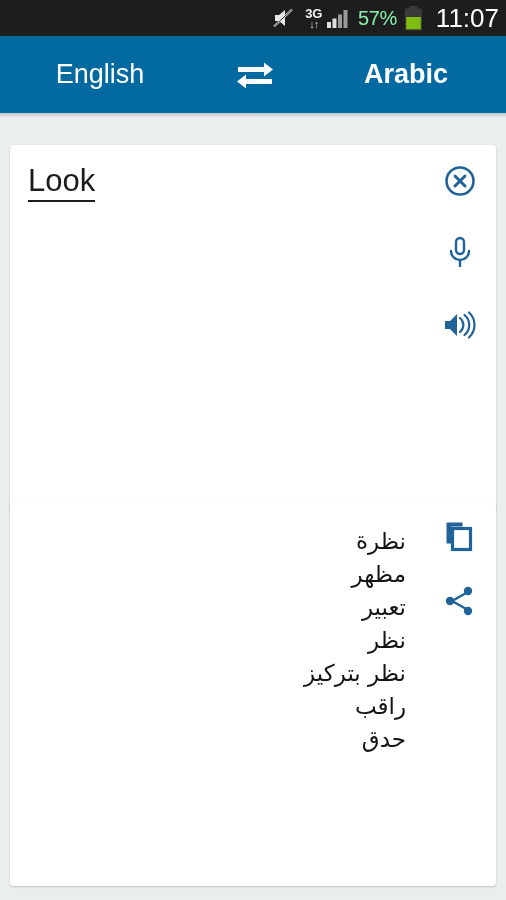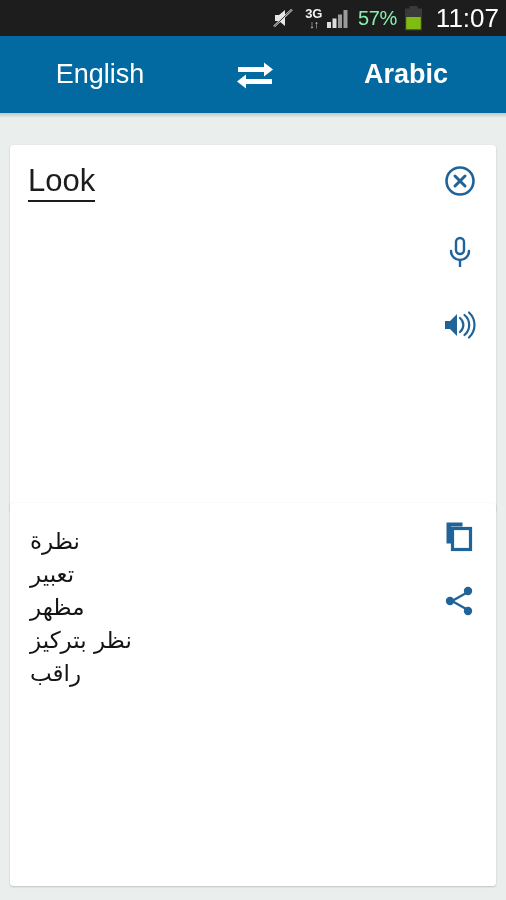--- a/index.html
+++ b/index.html
@@ -170,21 +170,21 @@
     align-items: center;
     gap: 20px;
   }
 
   .result-list {
     position: absolute;
     left: 20px;
     top: 22px;
     right: 90px;
     direction: rtl;
-    text-align: left;
+    text-align: right;
   }
   .result-item {
     font-size: 23px;
     line-height: 33px;
     color: #141414;
     font-family: "DejaVu Sans", sans-serif;
     white-space: nowrap;
   }
 </style>
 </head>
@@ -283,24 +283,26 @@
         </span>
       </div>
 
     </div>
   </div>
 
   <div class="card card-result">
 
     <div class="result-list">
       <div class="result-item">نظرة</div>
+      <div class="result-item">مظهر</div>
       <div class="result-item">تعبير</div>
-      <div class="result-item">مظهر</div>
+      <div class="result-item">نظر</div>
       <div class="result-item">نظر بتركيز</div>
       <div class="result-item">راقب</div>
+      <div class="result-item">حدق</div>
     </div>
 
     <div class="icon-col-result">
 
       <div class="icon-btn">
         <span>
           <svg width="32" height="34" viewBox="0 0 32 34">
             <path d="M2.5 2.5 h16 v4 h-11.5 v17 h-4.5 z" fill="#1f6399"></path>
             <rect x="8.5" y="8.5" width="18" height="21" fill="none" stroke="#1f6399" stroke-width="3.2"></rect>
           </svg>

